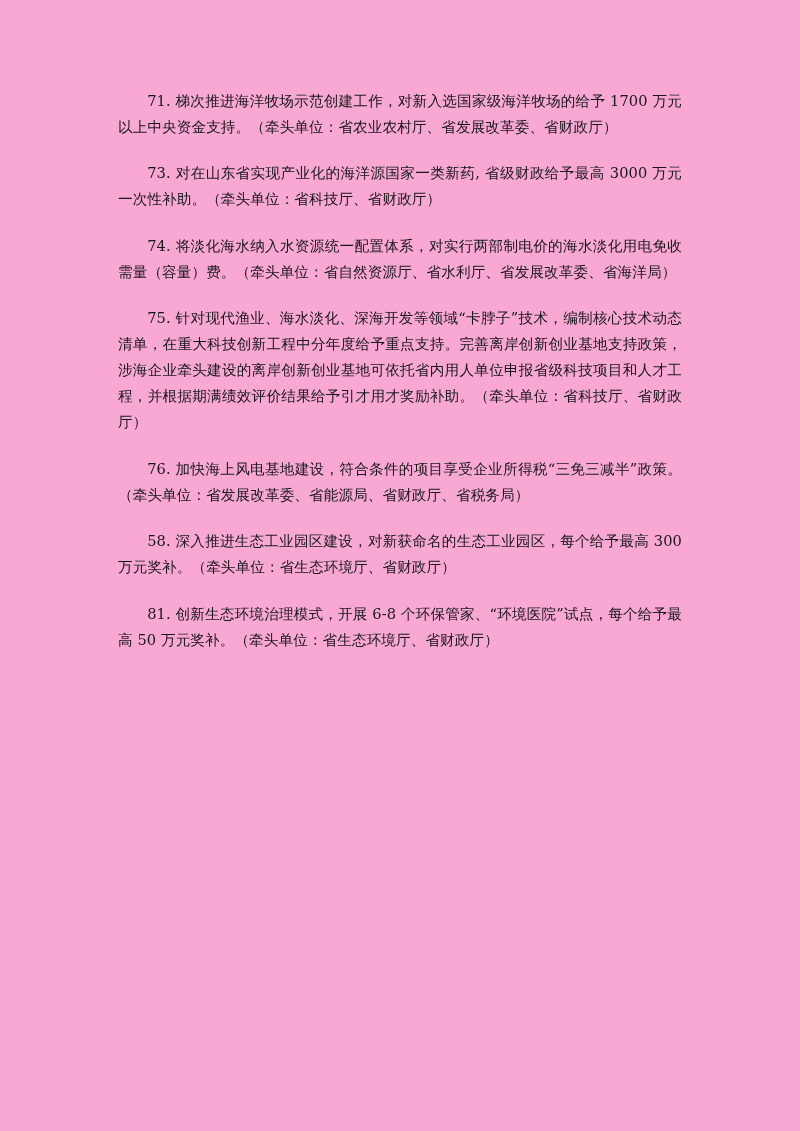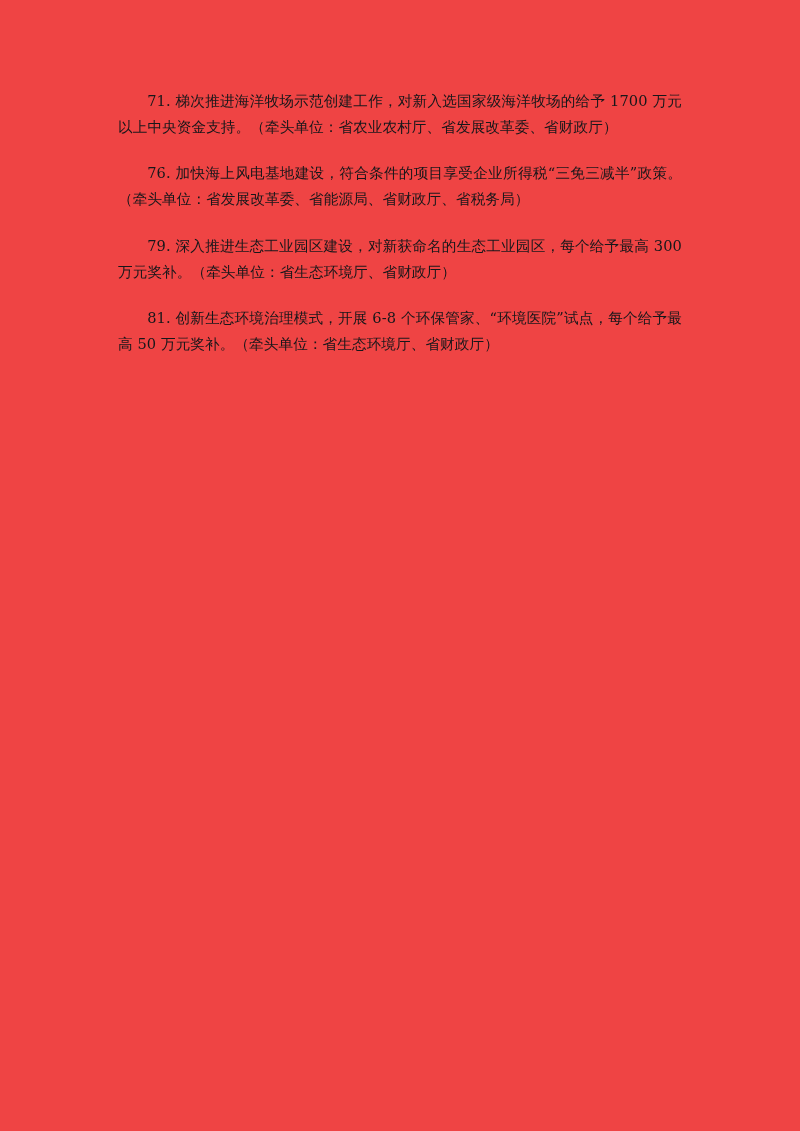--- a/index.html
+++ b/index.html
@@ -10,21 +10,21 @@
   body {
     width: 800px;
     height: 1131px;
     font-family: "DejaVu Serif", "Liberation Serif", serif;
     color: #1a1a1a;
   }
   .page {
     position: relative;
     width: 800px;
     height: 1131px;
-    background: #ef4444;
+    background: #f9a8d4;
     box-sizing: border-box;
     padding: 88px 118px 60px 118px;
   }
   .doc-body {
     width: 564px;
   }
   .para {
     margin: 0 0 20.5px 0;
     text-indent: 2em;
     font-size: 14.6px;
@@ -37,18 +37,21 @@
   .para:last-child {
     margin-bottom: 0;
   }
 </style>
 </head>
 <body>
 
 <div class="page">
   <div class="doc-body">
     <p class="para">71. 梯次推进海洋牧场示范创建工作，对新入选国家级海洋牧场的给予 1700 万元以上中央资金支持。（牵头单位：省农业农村厅、省发展改革委、省财政厅）</p>
+    <p class="para">73. 对在山东省实现产业化的海洋源国家一类新药, 省级财政给予最高 3000 万元一次性补助。（牵头单位：省科技厅、省财政厅）</p>
+    <p class="para">74. 将淡化海水纳入水资源统一配置体系，对实行两部制电价的海水淡化用电免收需量（容量）费。（牵头单位：省自然资源厅、省水利厅、省发展改革委、省海洋局）</p>
+    <p class="para">75. 针对现代渔业、海水淡化、深海开发等领域“卡脖子”技术，编制核心技术动态清单，在重大科技创新工程中分年度给予重点支持。完善离岸创新创业基地支持政策，涉海企业牵头建设的离岸创新创业基地可依托省内用人单位申报省级科技项目和人才工程，并根据期满绩效评价结果给予引才用才奖励补助。（牵头单位：省科技厅、省财政厅）</p>
     <p class="para">76. 加快海上风电基地建设，符合条件的项目享受企业所得税“三免三减半”政策。（牵头单位：省发展改革委、省能源局、省财政厅、省税务局）</p>
-    <p class="para">79. 深入推进生态工业园区建设，对新获命名的生态工业园区，每个给予最高 300 万元奖补。（牵头单位：省生态环境厅、省财政厅）</p>
+    <p class="para">58. 深入推进生态工业园区建设，对新获命名的生态工业园区，每个给予最高 300 万元奖补。（牵头单位：省生态环境厅、省财政厅）</p>
     <p class="para">81. 创新生态环境治理模式，开展 6-8 个环保管家、“环境医院”试点，每个给予最高 50 万元奖补。（牵头单位：省生态环境厅、省财政厅）</p>
 
   </div>
 </div>
 
 </body></html>

